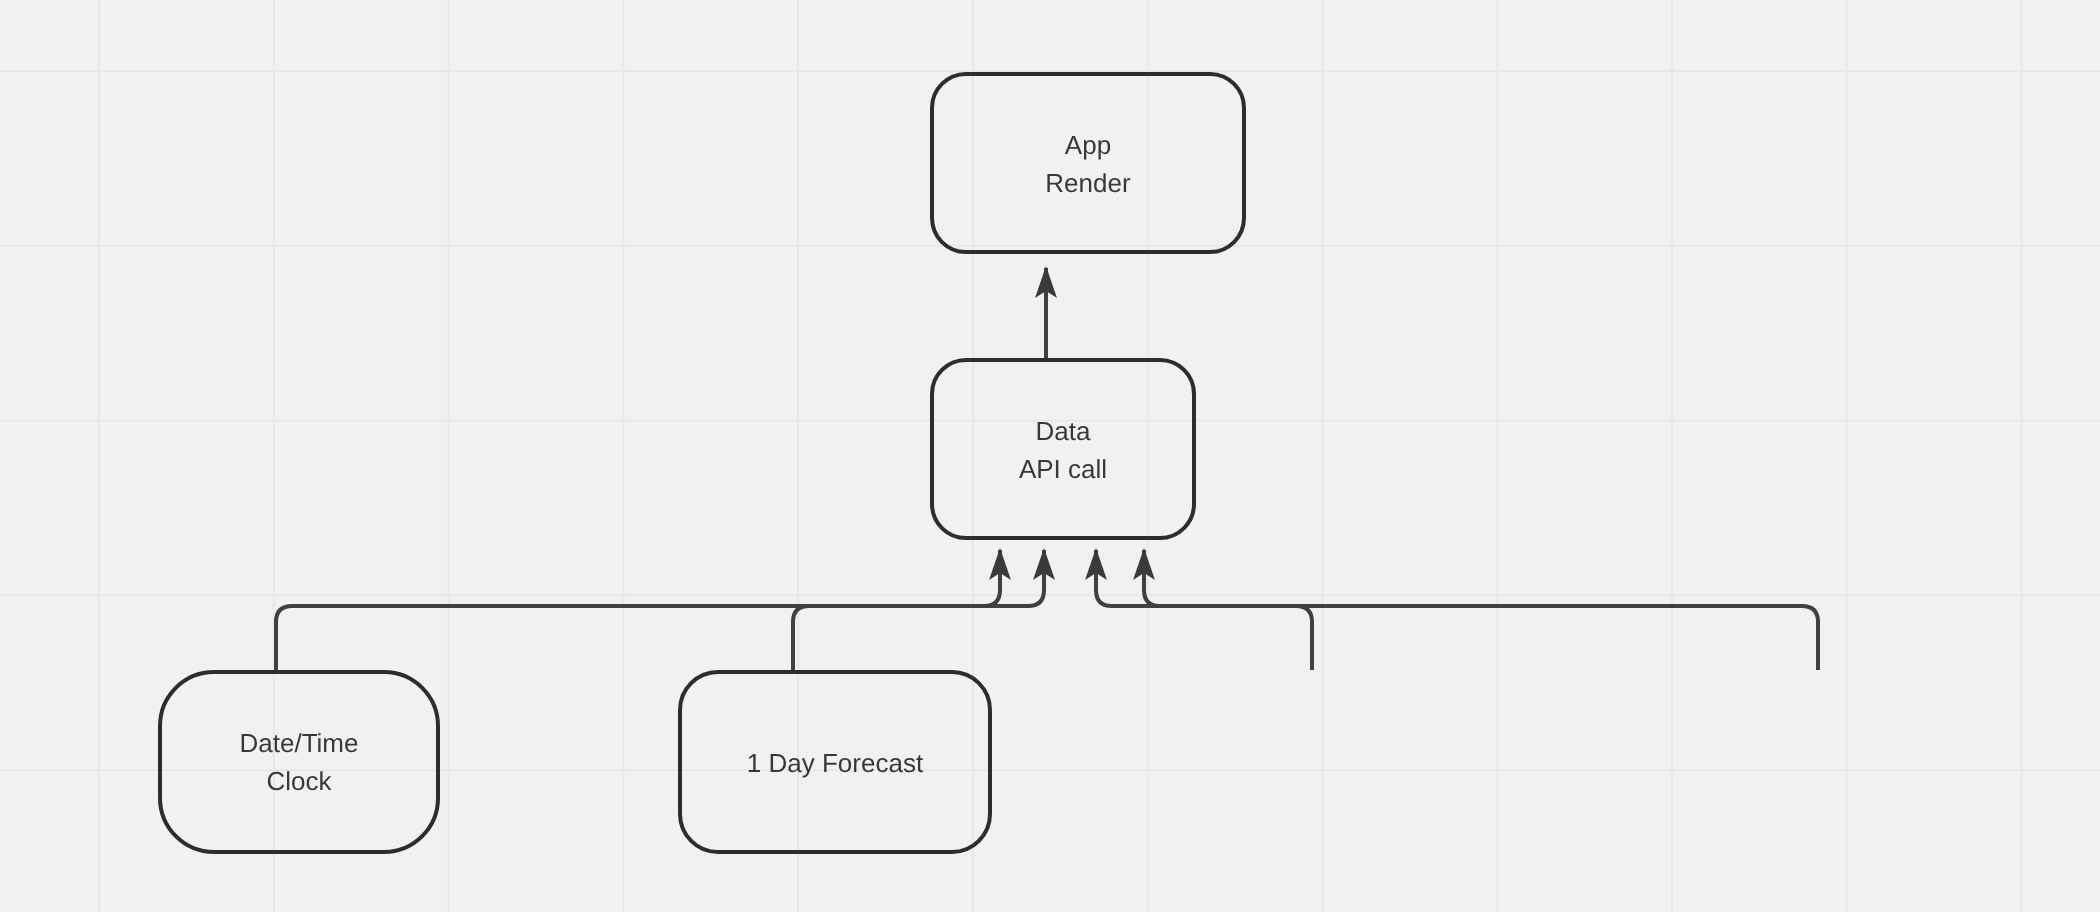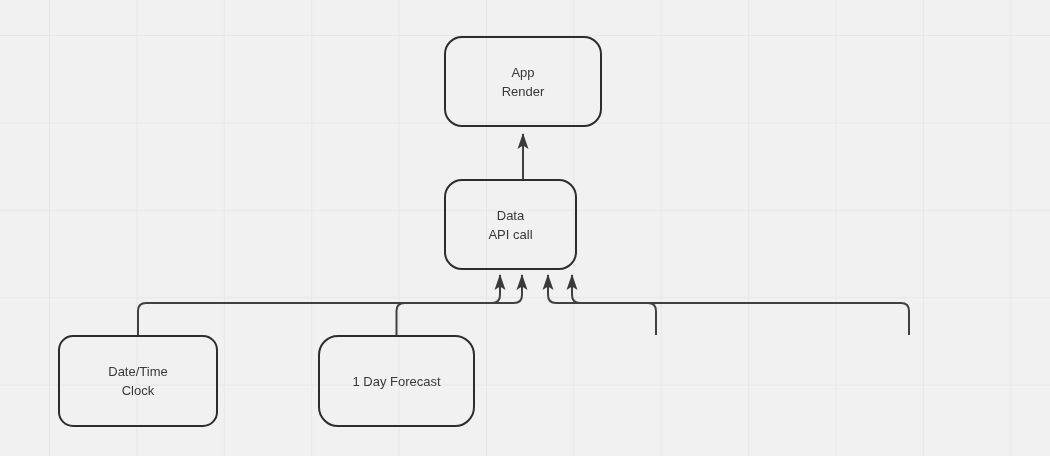--- a/index.html
+++ b/index.html
@@ -40,28 +40,29 @@
     border-radius: 18px;
     background: transparent;
     display: flex;
     align-items: center;
     justify-content: center;
     text-align: center;
     color: #383838;
     font-size: 13px;
     line-height: 19px;
     cursor: default;
+    margin-left: 21px;
   }
   .node-label {
     white-space: pre-line;
     padding: 0 6px;
   }
   #node-app-render    { left: 444px; top: 36px;  width: 158px; height: 91px; }
   #node-data-api-call { left: 444px; top: 179px; width: 133px; height: 91px; }
-  #node-date-time     { left: 58px;  top: 335px; width: 160px; height: 92px; border-radius: 15px; }
+  #node-date-time     { left: 58px;  top: 335px; width: 141px; height: 92px; border-radius: 28px; }
   #node-seven-day     { left: 318px; top: 335px; width: 157px; height: 92px; border-radius: 20px; }
   #node-three-day     { left: 576px; top: 335px; width: 160px; height: 92px; border-radius: 20px; }
   #node-today         { left: 830px; top: 335px; width: 158px; height: 92px; border-radius: 20px; }
 </style>
 </head>
 <body>
 
 <div class="canvas">
 
   <svg class="edge-layer" viewBox="0 0 1050 456" xmlns="http://www.w3.org/2000/svg">

